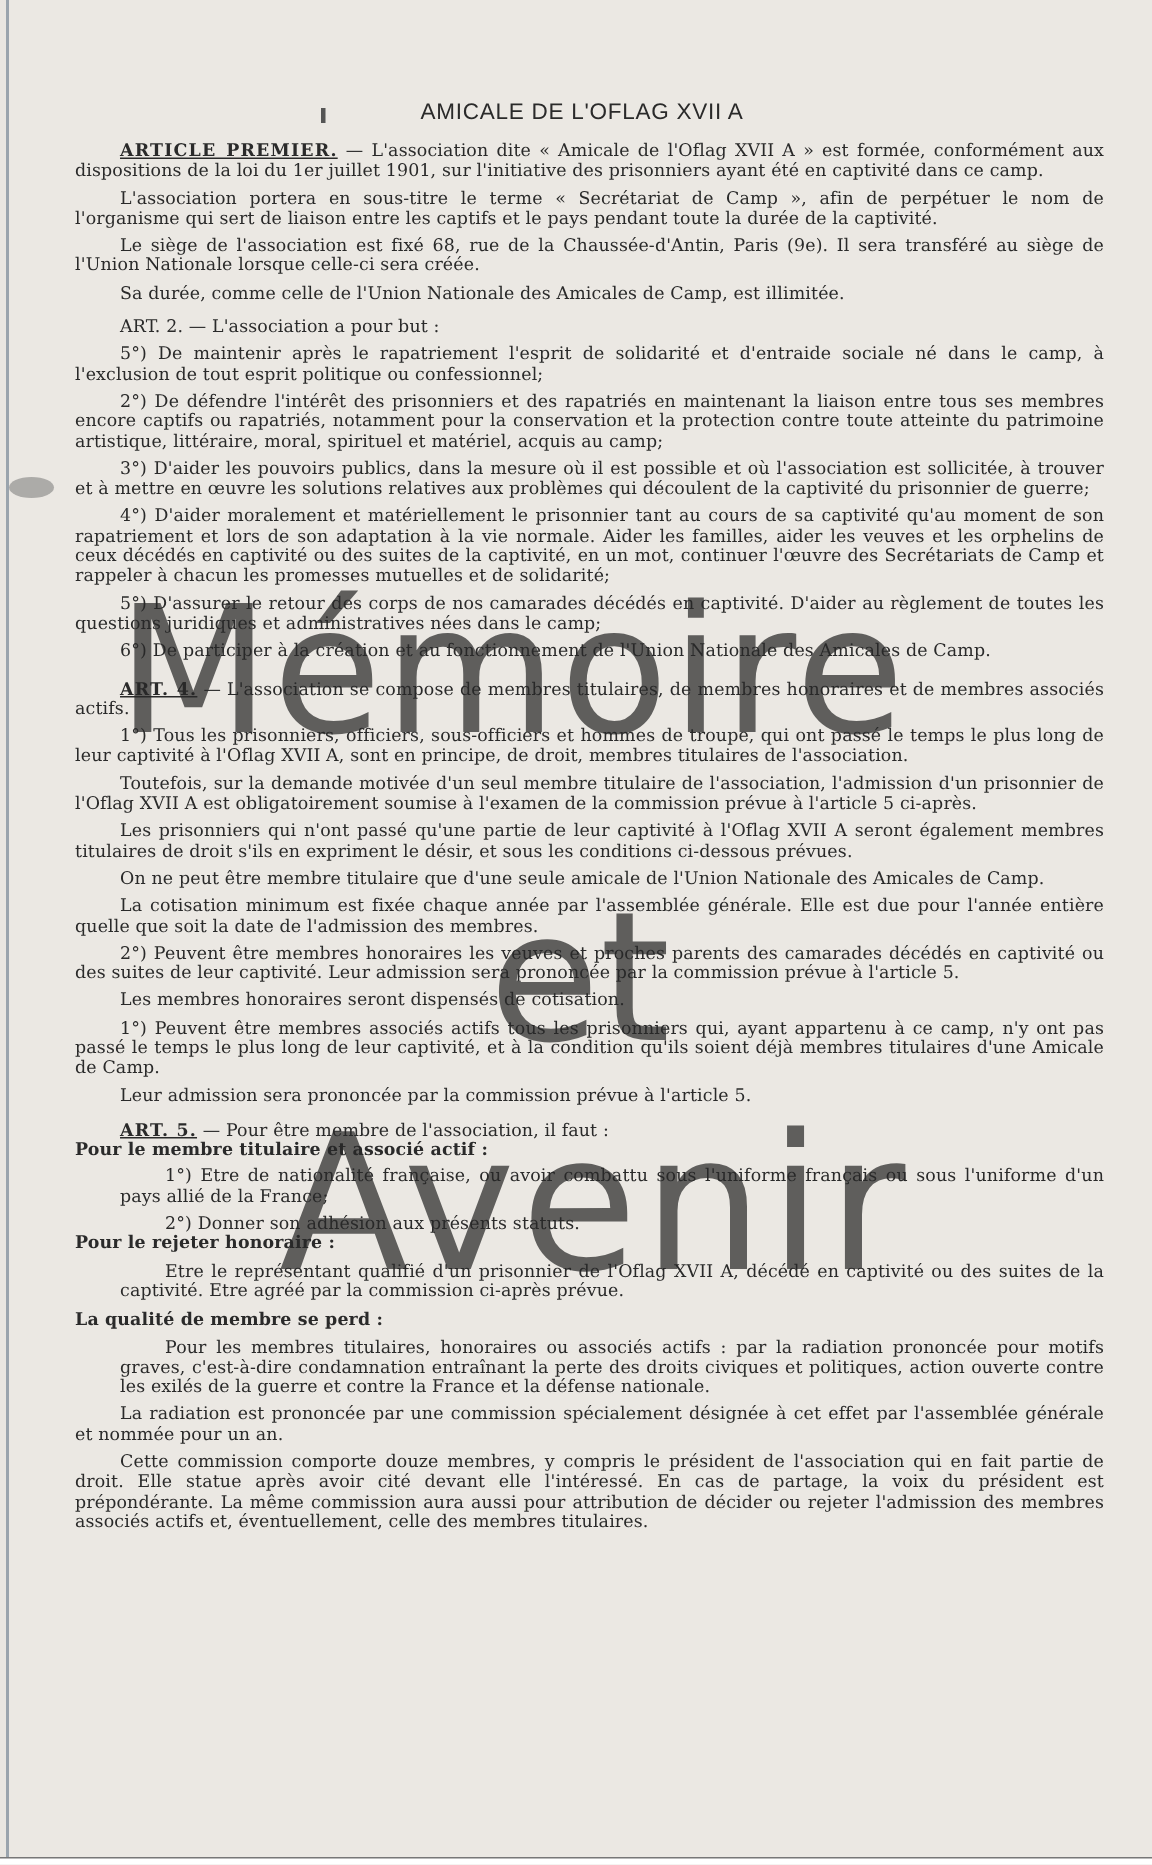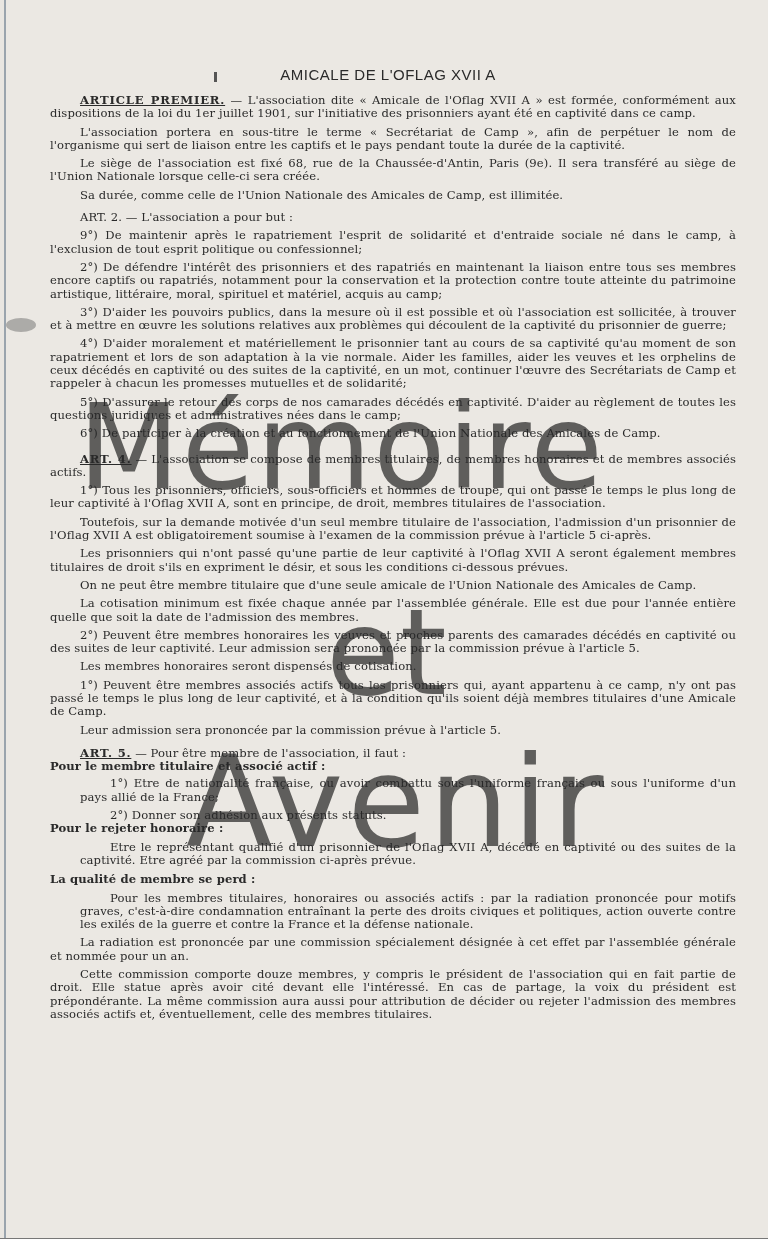--- a/index.html
+++ b/index.html
@@ -46,21 +46,21 @@
   <div class="tick"></div>
   <div class="title">AMICALE DE L'OFLAG XVII A</div>
 
   <div class="content">
     <p><span class="b">ARTICLE PREMIER.</span><span> — L'association dite « Amicale de l'Oflag XVII A » est formée, conformément aux dispositions de la loi du 1er juillet 1901, sur l'initiative des prisonniers ayant été en captivité dans ce camp.</span></p>
     <p>L'association portera en sous-titre le terme « Secrétariat de Camp », afin de perpétuer le nom de l'organisme qui sert de liaison entre les captifs et le pays pendant toute la durée de la captivité.</p>
     <p>Le siège de l'association est fixé 68, rue de la Chaussée-d'Antin, Paris (9e). Il sera transféré au siège de l'Union Nationale lorsque celle-ci sera créée.</p>
     <p style="margin-bottom:9px">Sa durée, comme celle de l'Union Nationale des Amicales de Camp, est illimitée.</p>
 
     <p><span>ART. 2.</span><span> — L'association a pour but :</span></p>
-    <p>9°) De maintenir après le rapatriement l'esprit de solidarité et d'entraide sociale né dans le camp, à l'exclusion de tout esprit politique ou confessionnel;</p>
+    <p>5°) De maintenir après le rapatriement l'esprit de solidarité et d'entraide sociale né dans le camp, à l'exclusion de tout esprit politique ou confessionnel;</p>
     <p>2°) De défendre l'intérêt des prisonniers et des rapatriés en maintenant la liaison entre tous ses membres encore captifs ou rapatriés, notamment pour la conservation et la protection contre toute atteinte du patrimoine artistique, littéraire, moral, spirituel et matériel, acquis au camp;</p>
     <p>3°) D'aider les pouvoirs publics, dans la mesure où il est possible et où l'association est sollicitée, à trouver et à mettre en œuvre les solutions relatives aux problèmes qui découlent de la captivité du prisonnier de guerre;</p>
     <p>4°) D'aider moralement et matériellement le prisonnier tant au cours de sa captivité qu'au moment de son rapatriement et lors de son adaptation à la vie normale. Aider les familles, aider les veuves et les orphelins de ceux décédés en captivité ou des suites de la captivité, en un mot, continuer l'œuvre des Secrétariats de Camp et rappeler à chacun les promesses mutuelles et de solidarité;</p>
     <p>5°) D'assurer le retour des corps de nos camarades décédés en captivité. D'aider au règlement de toutes les questions juridiques et administratives nées dans le camp;</p>
     <p style="margin-bottom:12px">6°) De participer à la création et au fonctionnement de l'Union Nationale des Amicales de Camp.</p>
 
     <p><span class="b">ART. 4.</span><span> — L'association se compose de membres titulaires, de membres honoraires et de membres associés actifs.</span></p>
     <p>1°) Tous les prisonniers, officiers, sous-officiers et hommes de troupe, qui ont passé le temps le plus long de leur captivité à l'Oflag XVII A, sont en principe, de droit, membres titulaires de l'association.</p>
     <p>Toutefois, sur la demande motivée d'un seul membre titulaire de l'association, l'admission d'un prisonnier de l'Oflag XVII A est obligatoirement soumise à l'examen de la commission prévue à l'article 5 ci-après.</p>
     <p>Les prisonniers qui n'ont passé qu'une partie de leur captivité à l'Oflag XVII A seront également membres titulaires de droit s'ils en expriment le désir, et sous les conditions ci-dessous prévues.</p>

